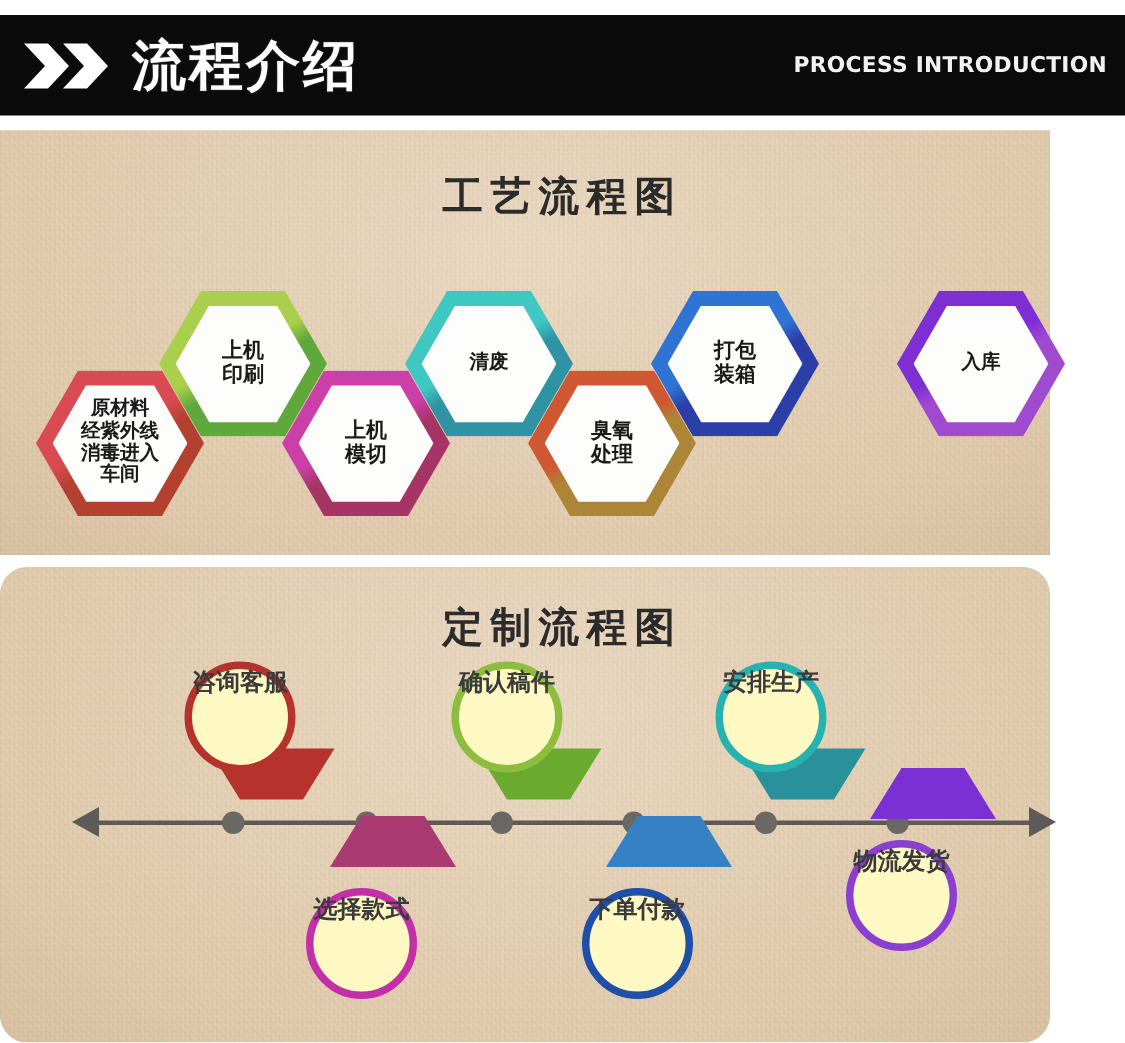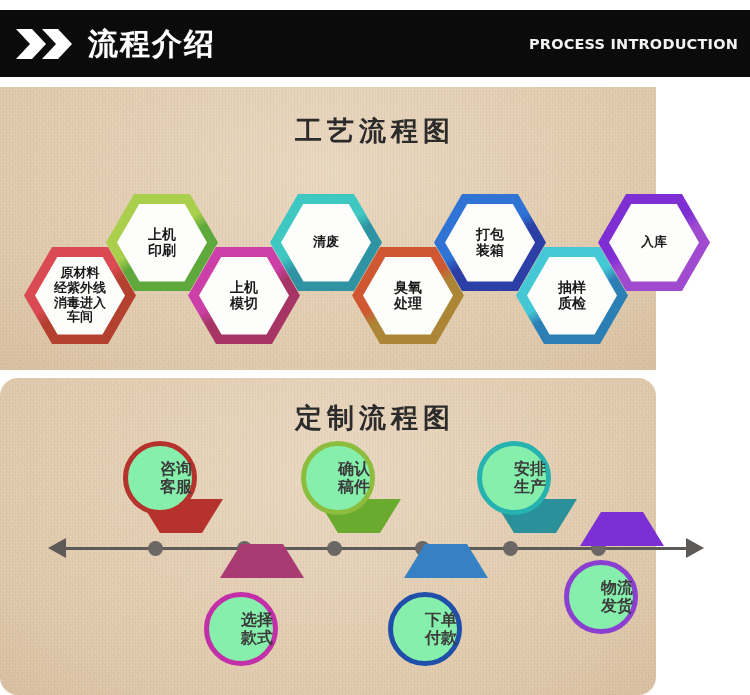--- a/index.html
+++ b/index.html
@@ -17,41 +17,42 @@
     position:absolute;left:0;top:10px;width:750px;height:67px;
     background:#0b0b0b;
     display:flex;align-items:center;
   }
   .chev{
     margin-left:14px;display:flex;align-items:center;gap:2px;
     flex:0 0 auto;
   }
   .chev svg{display:block;}
   .hdr-title{
-    color:#ffffff;font-size:30px;font-weight:bold;letter-spacing:2px;
+    color:#ffffff;font-size:36px;font-weight:bold;letter-spacing:2px;
     margin-left:12px;line-height:1;white-space:nowrap;
     text-shadow:0 0 1px rgba(255,255,255,.4);
     font-family:Liberation Serif, serif;
   }
   .hdr-sub{
     position:absolute;right:12px;top:50%;transform:translateY(-50%);
     color:#f2f2f2;font-size:14.5px;font-weight:bold;letter-spacing:.2px;
     white-space:nowrap;
   }
 
   
   .panel{
     position:absolute;left:0;width:656px;
     background-color:#e3cfb4;
     background-image:
       linear-gradient(0deg,rgba(255,255,255,.06) 1px,transparent 1px),
       linear-gradient(90deg,rgba(160,130,95,.07) 1px,transparent 1px),
       linear-gradient(45deg,rgba(255,255,255,.05) 25%,transparent 25%,transparent 50%,rgba(255,255,255,.05) 50%,rgba(255,255,255,.05) 75%,transparent 75%),
       radial-gradient(ellipse at 50% 30%,#e9d7bf 0%,#dec7a9 75%,#d6bd9d 100%);
     background-size:3px 3px,3px 3px,6px 6px,100% 100%;
+    padding-left:44px;
   }
   #panel-process{top:87px;height:283px;}
   #panel-custom {top:378px;height:317px;border-radius:18px;}
 
   .panel-title{
     position:absolute;left:0;width:750px;text-align:center;
     font-size:27px;font-weight:bold;color:#2b2b2b;letter-spacing:5px;
     font-family:"DejaVu Sans","Liberation Sans",sans-serif;
   }
 
@@ -92,22 +93,22 @@
   .tl-arrow.right{right:-18px;border-left:18px solid #5e5a57;}
   .tl-dot{
     position:absolute;top:-6px;width:15px;height:15px;border-radius:50%;
     background:#6b6764;margin-left:-7.5px;
   }
 
   
   .pin{position:absolute;width:74px;}
   .pin .bulb{
     position:relative;width:74px;height:74px;border-radius:50%;
-    background:#86efac;box-sizing:border-box;
-    display:flex;flex-direction:column;align-items:flex-end;justify-content:center;
+    background:#fef9c3;box-sizing:border-box;
+    display:flex;align-items:flex-start;justify-content:center;
     z-index:2;
   }
   .pin .bulb span{
     display:block;font-size:16px;font-weight:bold;color:#3b3b3b;line-height:1.15;
     white-space:nowrap;
   }
   .pin .tail{
     position:absolute;left:50%;margin-left:-21px;width:42px;height:0;z-index:1;
   }
   
@@ -175,28 +176,20 @@
         </div>
       </div>
       <div class="hex s-med" style="left: 434px; top: 107px;">
         <div class="outer" style="background: linear-gradient(150deg, rgb(47, 115, 212) 0%, rgb(47, 115, 212) 45%, rgb(43, 63, 166) 55%, rgb(43, 63, 166) 100%);"></div>
         <div class="inner"></div>
         <div class="label">
           <span>打包</span>
           <span>装箱</span>
         </div>
       </div>
-      <div class="hex s-med" style="left: 516px; top: 160px;">
-        <div class="outer" style="background: linear-gradient(150deg, rgb(69, 200, 214) 0%, rgb(69, 200, 214) 45%, rgb(43, 127, 181) 55%, rgb(43, 127, 181) 100%);"></div>
-        <div class="inner"></div>
-        <div class="label">
-          <span>抽样</span>
-          <span>质检</span>
-        </div>
-      </div>
       <div class="hex s-sm" style="left: 598px; top: 107px;">
         <div class="outer" style="background: linear-gradient(150deg, rgb(126, 47, 212) 0%, rgb(126, 47, 212) 45%, rgb(160, 74, 208) 55%, rgb(160, 74, 208) 100%);"></div>
         <div class="inner"></div>
         <div class="label">
           <span>入库</span>
         </div>
       </div>
     </div>
 </div>
 

